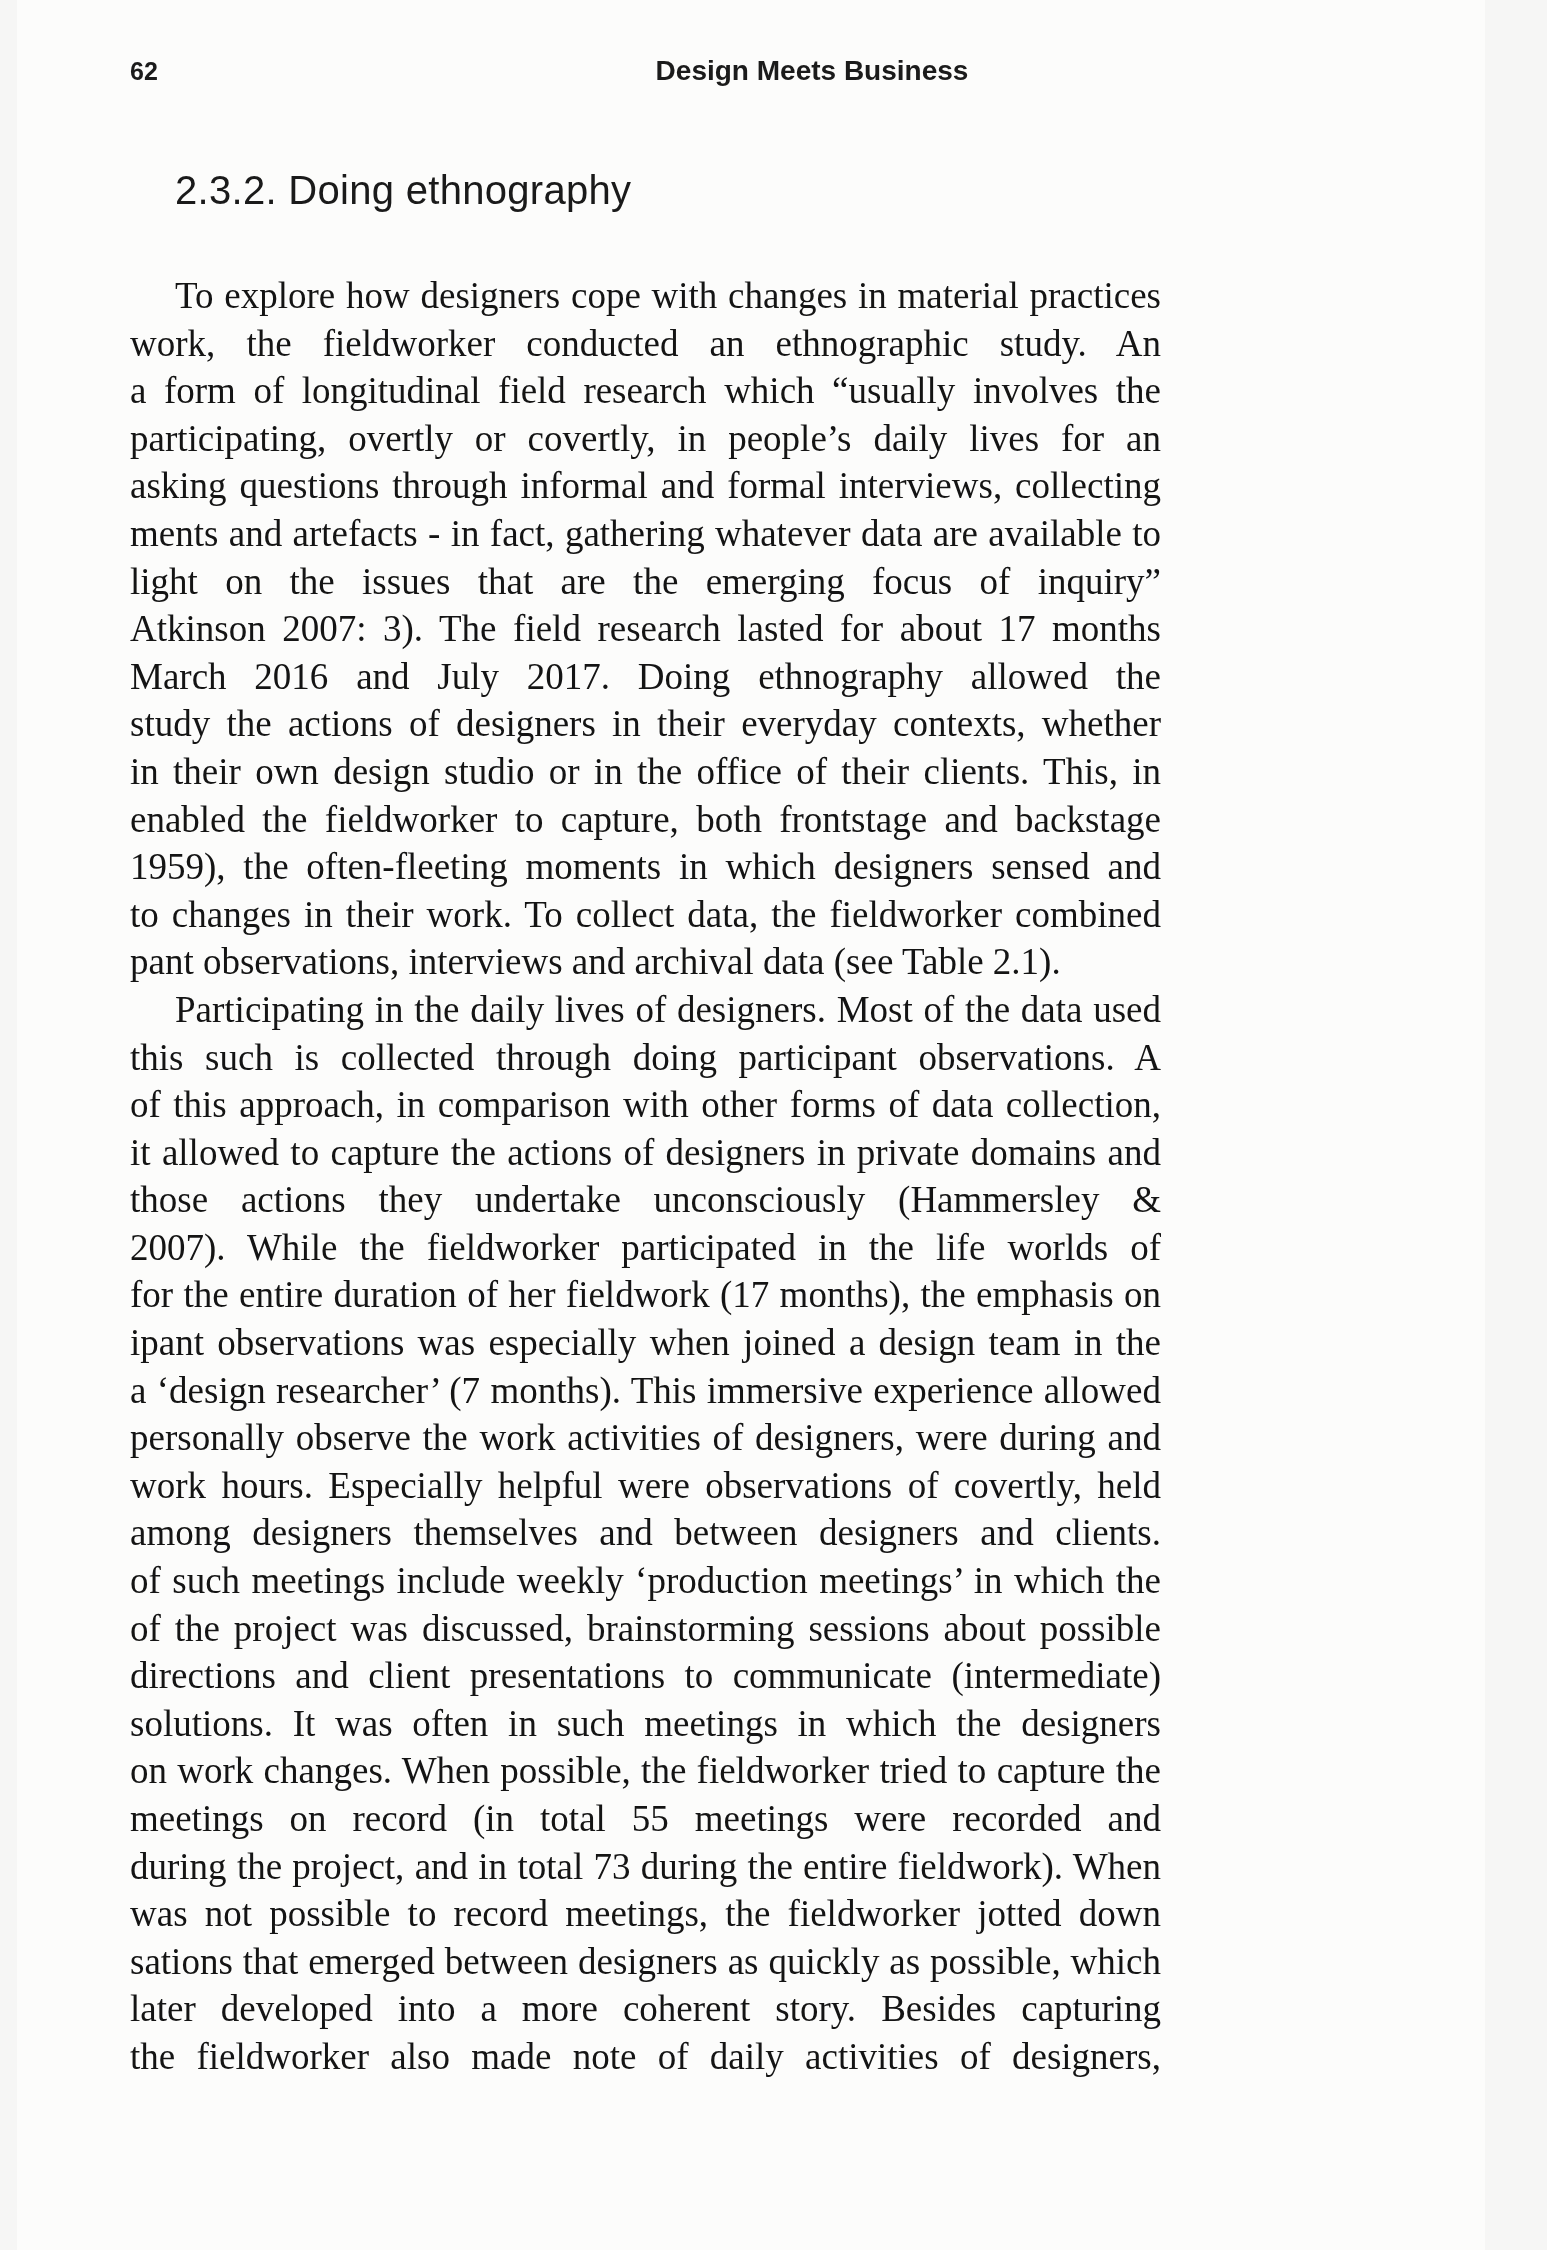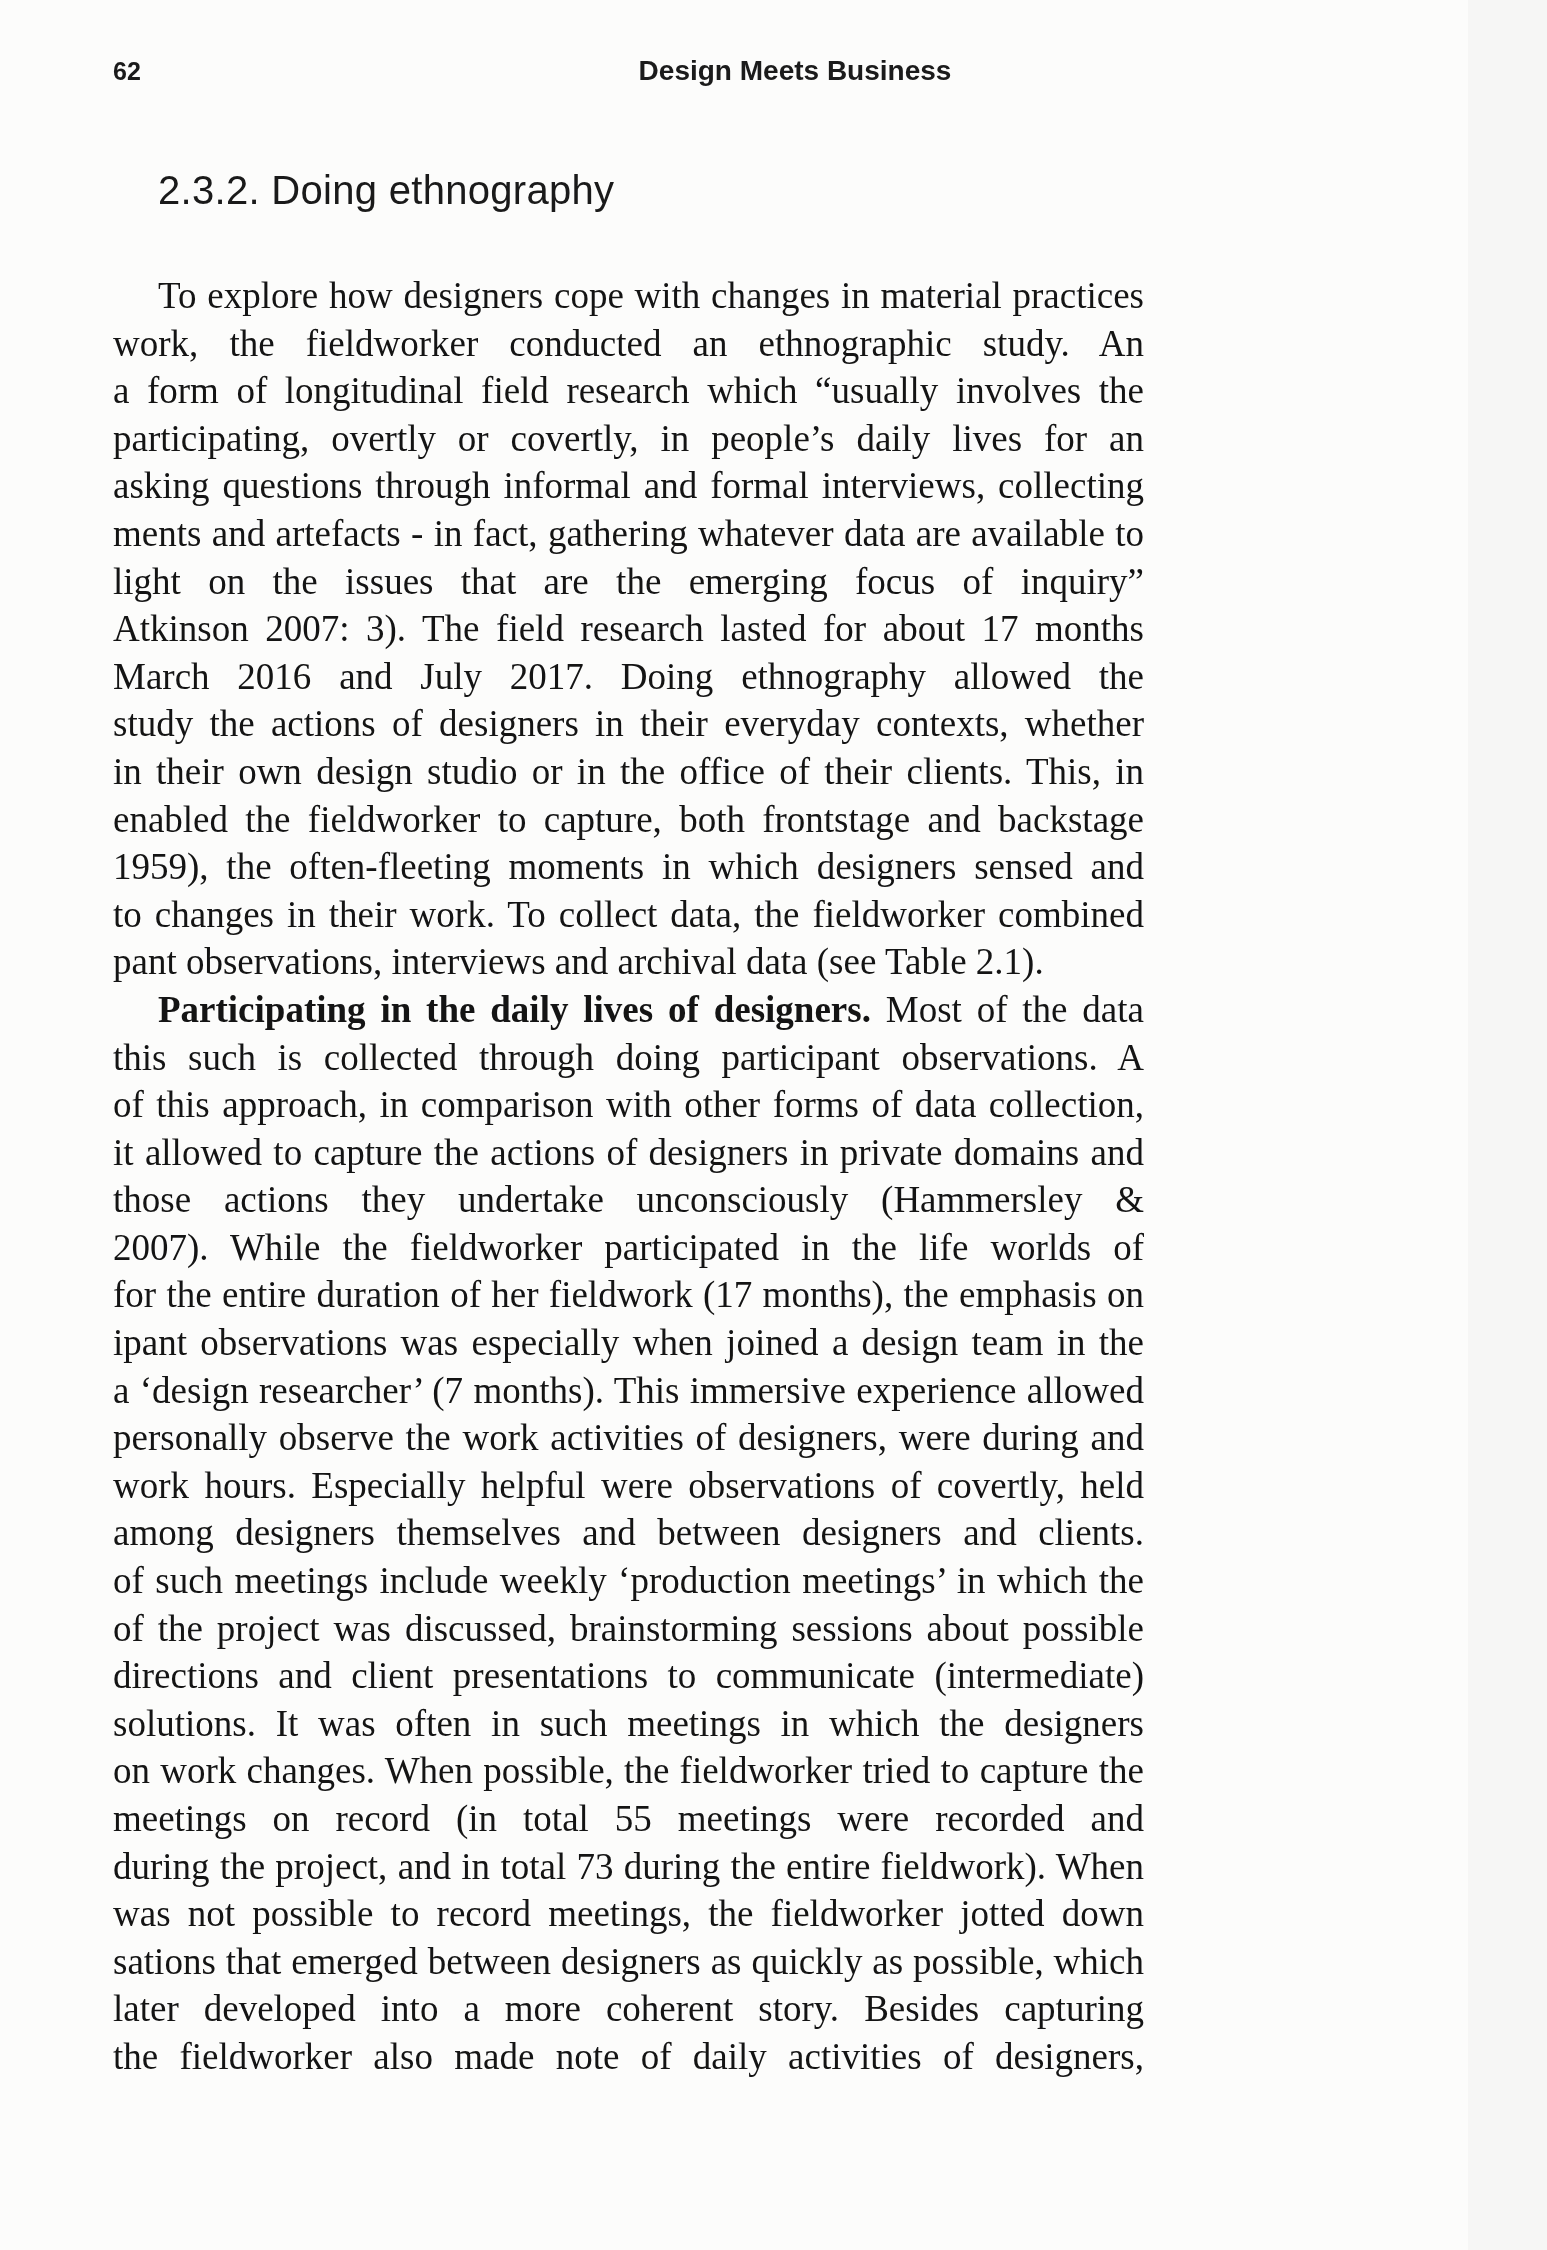--- a/index.html
+++ b/index.html
@@ -7,20 +7,21 @@
     width: 1547px; height: 2250px;
     background: #f6f6f5;
     font-family: "Liberation Serif", "DejaVu Serif", serif;
   }
   .page {
     position: relative;
     width: 1468px; height: 2250px;
     background: #fcfcfb;
     color: #161616;
     overflow: hidden;
+    margin-left: 17px;
   }
   .page-number {
     position: absolute; left: 113px; top: 55px;
     font-family: "Liberation Sans", "DejaVu Sans", sans-serif;
     font-weight: 700; font-size: 25px; line-height: 32px;
     color: #1b1b1b;
   }
   .running-title {
     position: absolute; left: 795px; top: 55px;
     transform: translateX(-50%);
@@ -46,21 +47,21 @@
     line-height: 47.6px;
     font-size: 37px;
     text-align: justify;
     text-align-last: justify;
     overflow: hidden;
     hyphens: none;
     color: #141414;
   }
   .line.ind { padding-left: 45px; }
   .line.noj { text-align: center; text-align-last: left; }
-  .bold { font-weight: 700; }
+  .bold { font-weight: 400; }
 </style>
 </head>
 <body>
 
 <div class="page">
   <div class="page-number">62</div>
   <div class="running-title">Design Meets Business</div>
   <h2 class="section-heading" style="margin:0;">2.3.2. Doing ethnography</h2>
   <div class="body-text">
       <div class="line ind"><span>To explore how designers cope with changes in material practices at</span></div>

